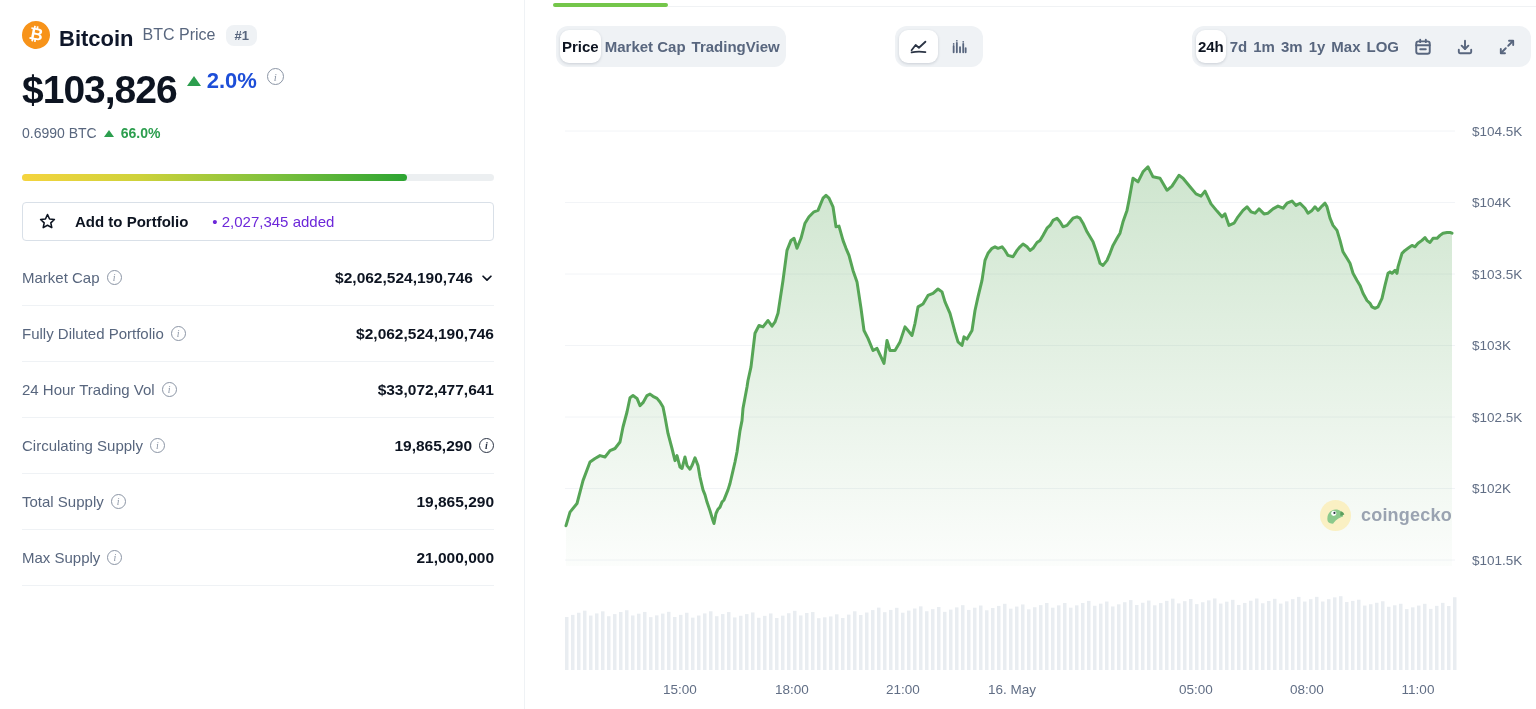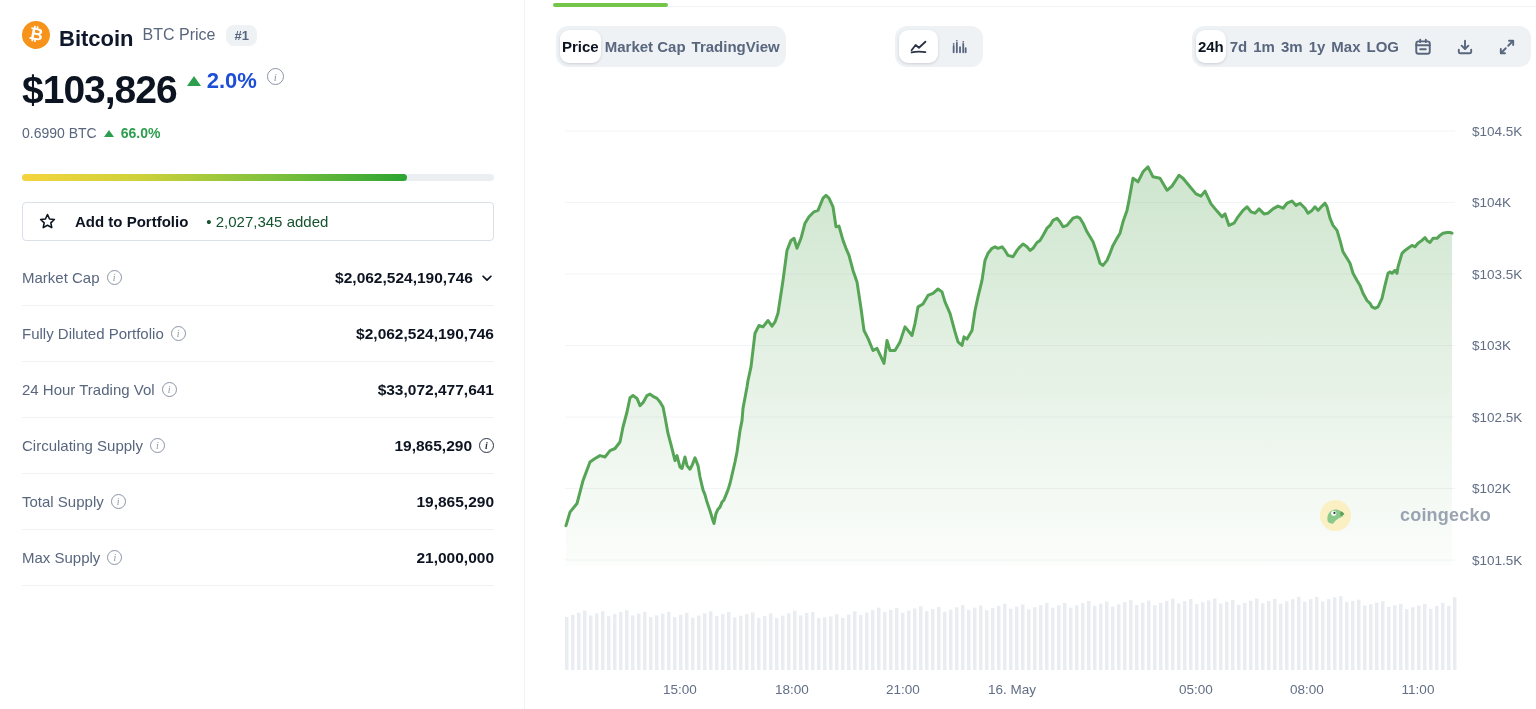--- a/index.html
+++ b/index.html
@@ -40,21 +40,21 @@
   .range-bar { position:relative; width:472px; height:7px; border-radius:4px; background:#eceff1; }
   .range-fill { position:absolute; left:0; top:0; height:7px; border-radius:4px;
                 background:linear-gradient(90deg,#f5d43e 0%,#cfd23a 30%,#7fc13d 65%,#2ca432 100%); }
   .range-labels { display:flex; justify-content:space-between; margin-top:12px;
                   font-size:14px; font-weight:bold; color:#0d1421; }
 
   .portfolio-btn { margin-top:21px; width:472px; height:39px; border:1px solid #d9e0e8; border-radius:4px;
                    background:#fff; display:flex; align-items:center; gap:18px; padding:0 15px;
                    font-size:15px; cursor:pointer; }
   .portfolio-label { font-weight:bold; color:#0d1421; }
-  .portfolio-note { color:#14532d; }
+  .portfolio-note { color:#6d28d9;margin-left:6px; }
 
   .stats-list { margin-top:9px; width:472px; }
   .stat-row { height:56px; display:flex; align-items:center; justify-content:space-between;
               border-bottom:1px solid #eff2f5; }
   .stat-row:last-child { border-bottom:1px solid #eff2f5; }
   .stat-label { display:flex; align-items:center; gap:7px; font-size:15px; color:#58667e; }
   .stat-value { display:flex; align-items:center; gap:7px; font-size:15.5px; font-weight:bold; color:#0d1421; }
 
   .info-heading { margin-top:25px; font-size:20px; font-weight:bold; color:#0d1421; }
 
@@ -73,21 +73,21 @@
              padding:0 2px; border:none; background:transparent; border-radius:9px;
              font-family:"Liberation Sans",sans-serif; font-size:15px; font-weight:600;
              color:#58667e; cursor:pointer; white-space:nowrap; }
   .seg-btn.active { background:#ffffff; color:#0d1421; font-weight:bold;
                     box-shadow:0 1px 3px rgba(40,50,70,.18); }
   .seg-btn.iconbtn { padding:0 11px; }
   .seg-btn svg { display:block; }
 
   .watermark { position:absolute; left:795px; top:500px; display:flex; align-items:center; gap:10px; }
   .gecko-circle { width:31px; height:31px; }
-  .watermark-text { font-size:18px; font-weight:bold; color:#9aa3b1; letter-spacing:.2px;margin-left:39px; }
+  .watermark-text { font-size:18px; font-weight:bold; color:#9aa3b1; letter-spacing:.2px; }
 
   .chart-svg { position:absolute; left:0; top:0; width:1011px; height:709px; }
 </style>
 </head>
 <body>
 
 <div class="page">
 
   <div class="left">
 

